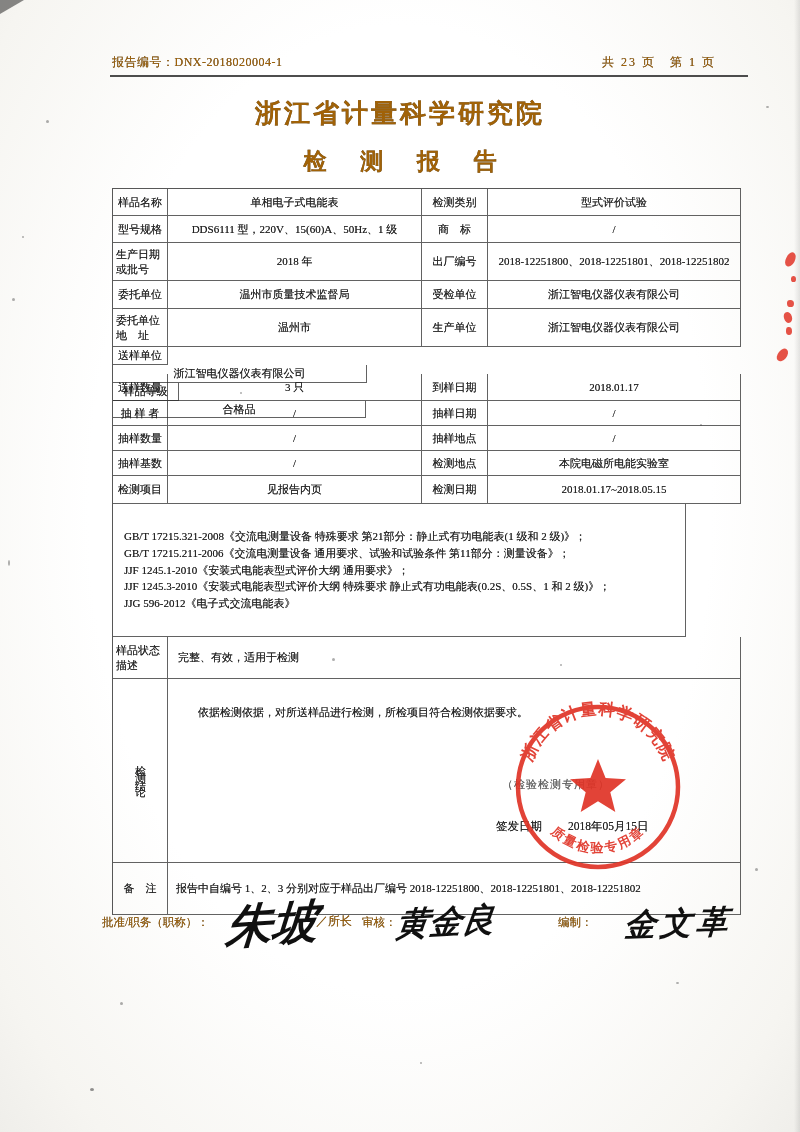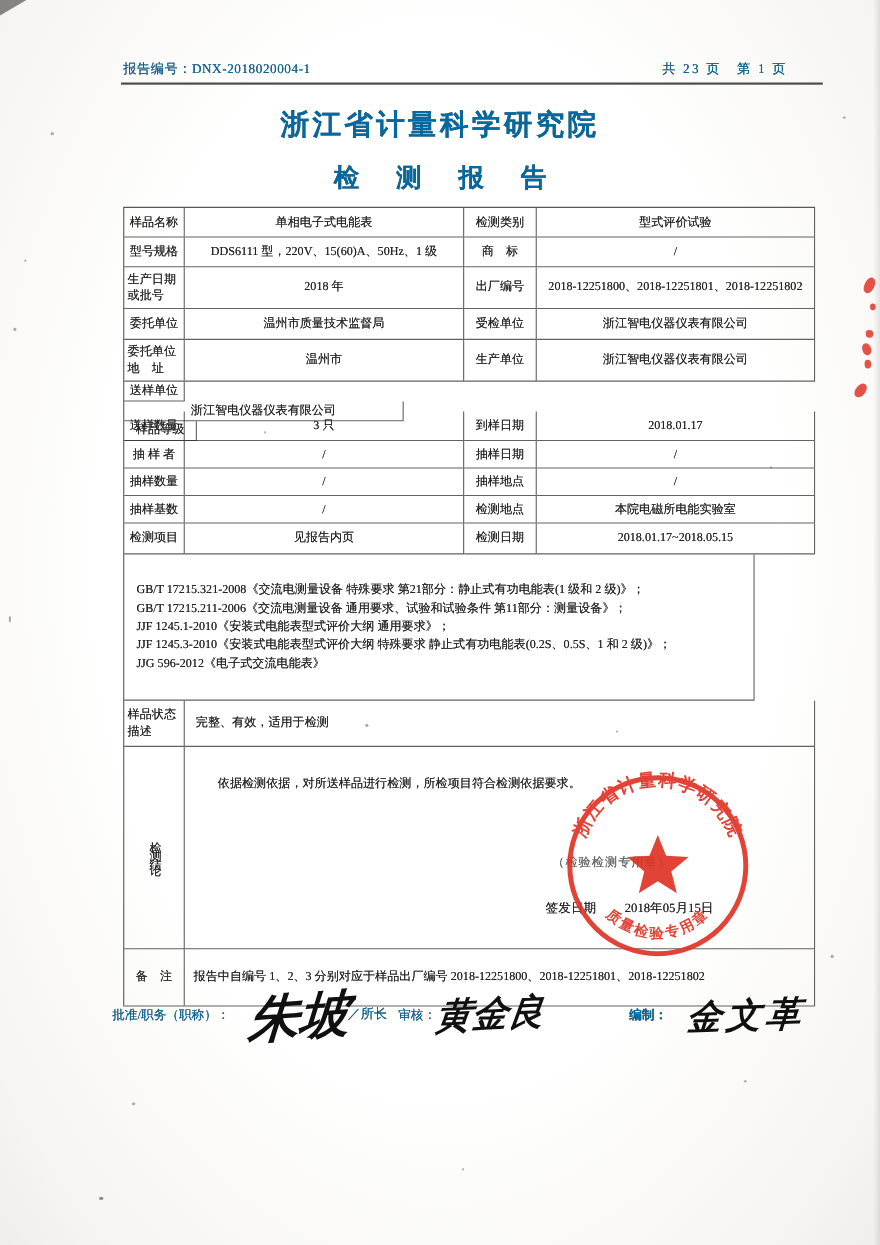--- a/index.html
+++ b/index.html
@@ -6,21 +6,21 @@
   body{
     width:800px;height:1132px;position:relative;overflow:hidden;
     font-family:"Liberation Serif","DejaVu Serif",serif;
     background:#fbfaf7;
   }
   .paper{
     position:absolute;inset:0;
     background:
       radial-gradient(ellipse at 50% 45%, #ffffff 55%, #f6f5f1 88%, #efeeea 100%);
   }
-  .ink{color:#0369a1;text-shadow:0 0 .6px rgba(50,50,50,.85);}
+  .ink{color:#a16207;text-shadow:0 0 .6px rgba(50,50,50,.85);}
   
   .report-no{position:absolute;left:112px;top:54px;font-size:12px;letter-spacing:.5px;}
   .page-info{position:absolute;left:602px;top:54px;font-size:12px;letter-spacing:2px;}
   .header-rule{position:absolute;left:110px;top:75px;width:638px;height:2px;background:#2e2e2e;opacity:.85;}
   .org-title{position:absolute;left:0;top:96px;width:800px;text-align:center;
     font-size:26px;font-weight:bold;letter-spacing:3px;}
   .doc-title{position:absolute;left:0;top:146px;width:800px;text-align:center;
     font-size:23px;font-weight:bold;letter-spacing:14px;text-indent:14px;}
   
   .tbl{
@@ -110,20 +110,21 @@
   <div class="tr" style="height:38px;">
     <div class="td c1">委托单位地　址</div>
     <div class="td c2">温州市</div>
     <div class="td c3">生产单位</div>
     <div class="td c4">浙江智电仪器仪表有限公司</div>
   </div>
   <div class="tr" style="height:27px;flex-direction:column;">
     <div class="td c1">送样单位</div>
     <div class="td c2">浙江智电仪器仪表有限公司</div>
     <div class="td c3">样品等级</div>
+    <div class="td c4">合格品</div>
   </div>
   <div class="tr" style="height:27px;">
     <div class="td c1">送样数量</div>
     <div class="td c2">3 只</div>
     <div class="td c3">到样日期</div>
     <div class="td c4">2018.01.17</div>
   </div>
   <div class="tr" style="height:25px;">
     <div class="td c1">抽 样 者</div>
     <div class="td c2">/</div>
@@ -195,21 +196,21 @@
   <text font-size="13" fill="#e03427" font-weight="bold" letter-spacing="2">
     <textPath href="#arcBottom" startOffset="50%" text-anchor="middle">质量检验专用章</textPath>
   </text>
 </svg>
 
 <div class="footer-label ink" style="left:102px;top:915px;">批准/职务（职称）：</div>
 <div class="sig sig1">朱坡</div>
 <div class="footer-label ink" style="left:316px;top:913px;font-size:12px;">／所长</div>
 <div class="footer-label ink" style="left:362px;top:915px;">审核：</div>
 <div class="sig sig2">黄金良</div>
-<div class="footer-label ink" style="left:572px;top:915px;font-weight:bold;">编制：</div>
+<div class="footer-label ink" style="left:558px;top:915px;">编制：</div>
 <div class="sig sig3">金文革</div>
 
 <div class="red-mark" style="left:786px;top:252px;width:9px;height:15px;transform:rotate(28deg);"></div>
 <div class="red-mark" style="left:791px;top:276px;width:5px;height:6px;"></div>
 <div class="red-mark" style="left:787px;top:300px;width:7px;height:7px;"></div>
 <div class="red-mark" style="left:784px;top:312px;width:8px;height:11px;transform:rotate(-15deg);"></div>
 <div class="red-mark" style="left:786px;top:327px;width:6px;height:8px;"></div>
 <div class="red-mark" style="left:778px;top:348px;width:9px;height:14px;transform:rotate(40deg);"></div>
 
 <div class="speck" style="left:46px;top:120px;width:3px;height:3px;"></div>

